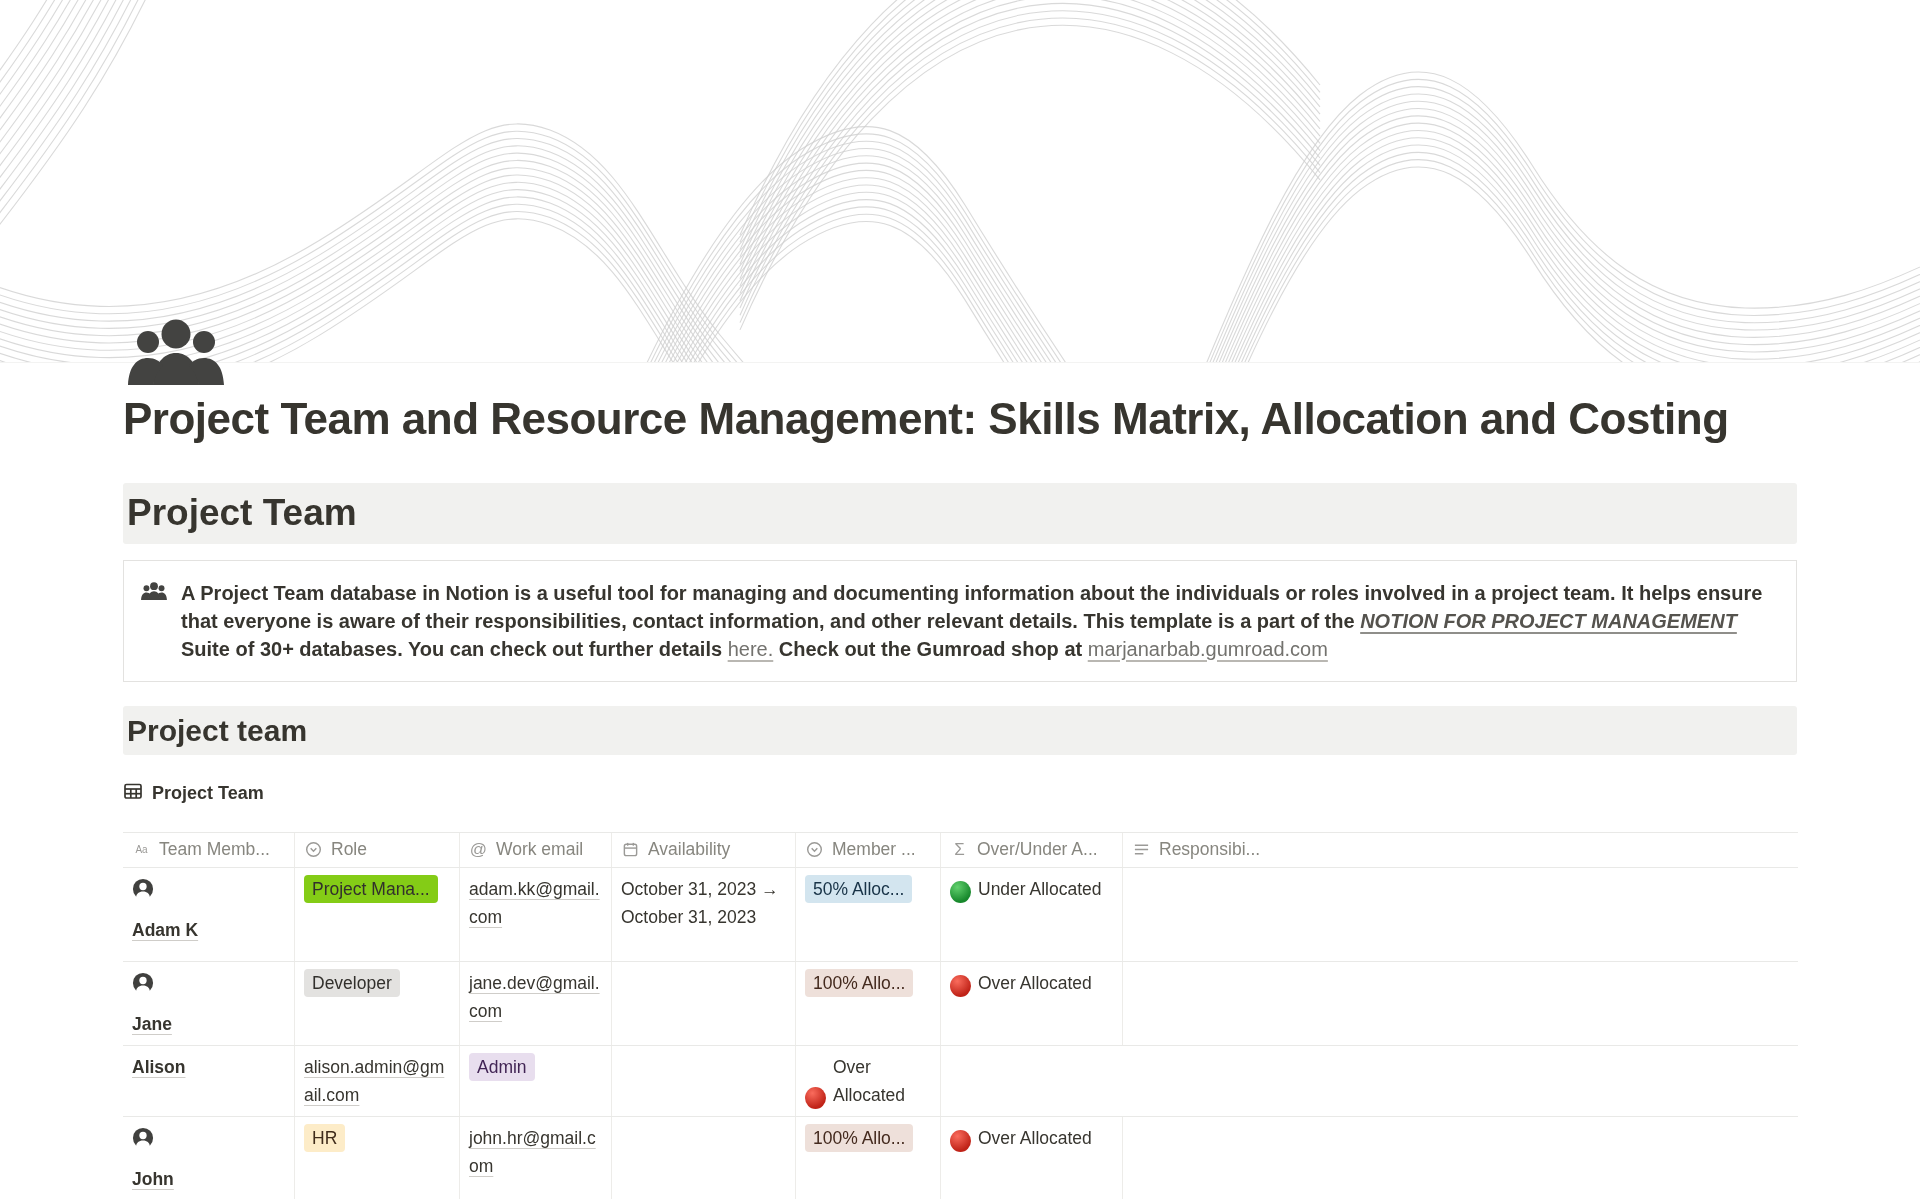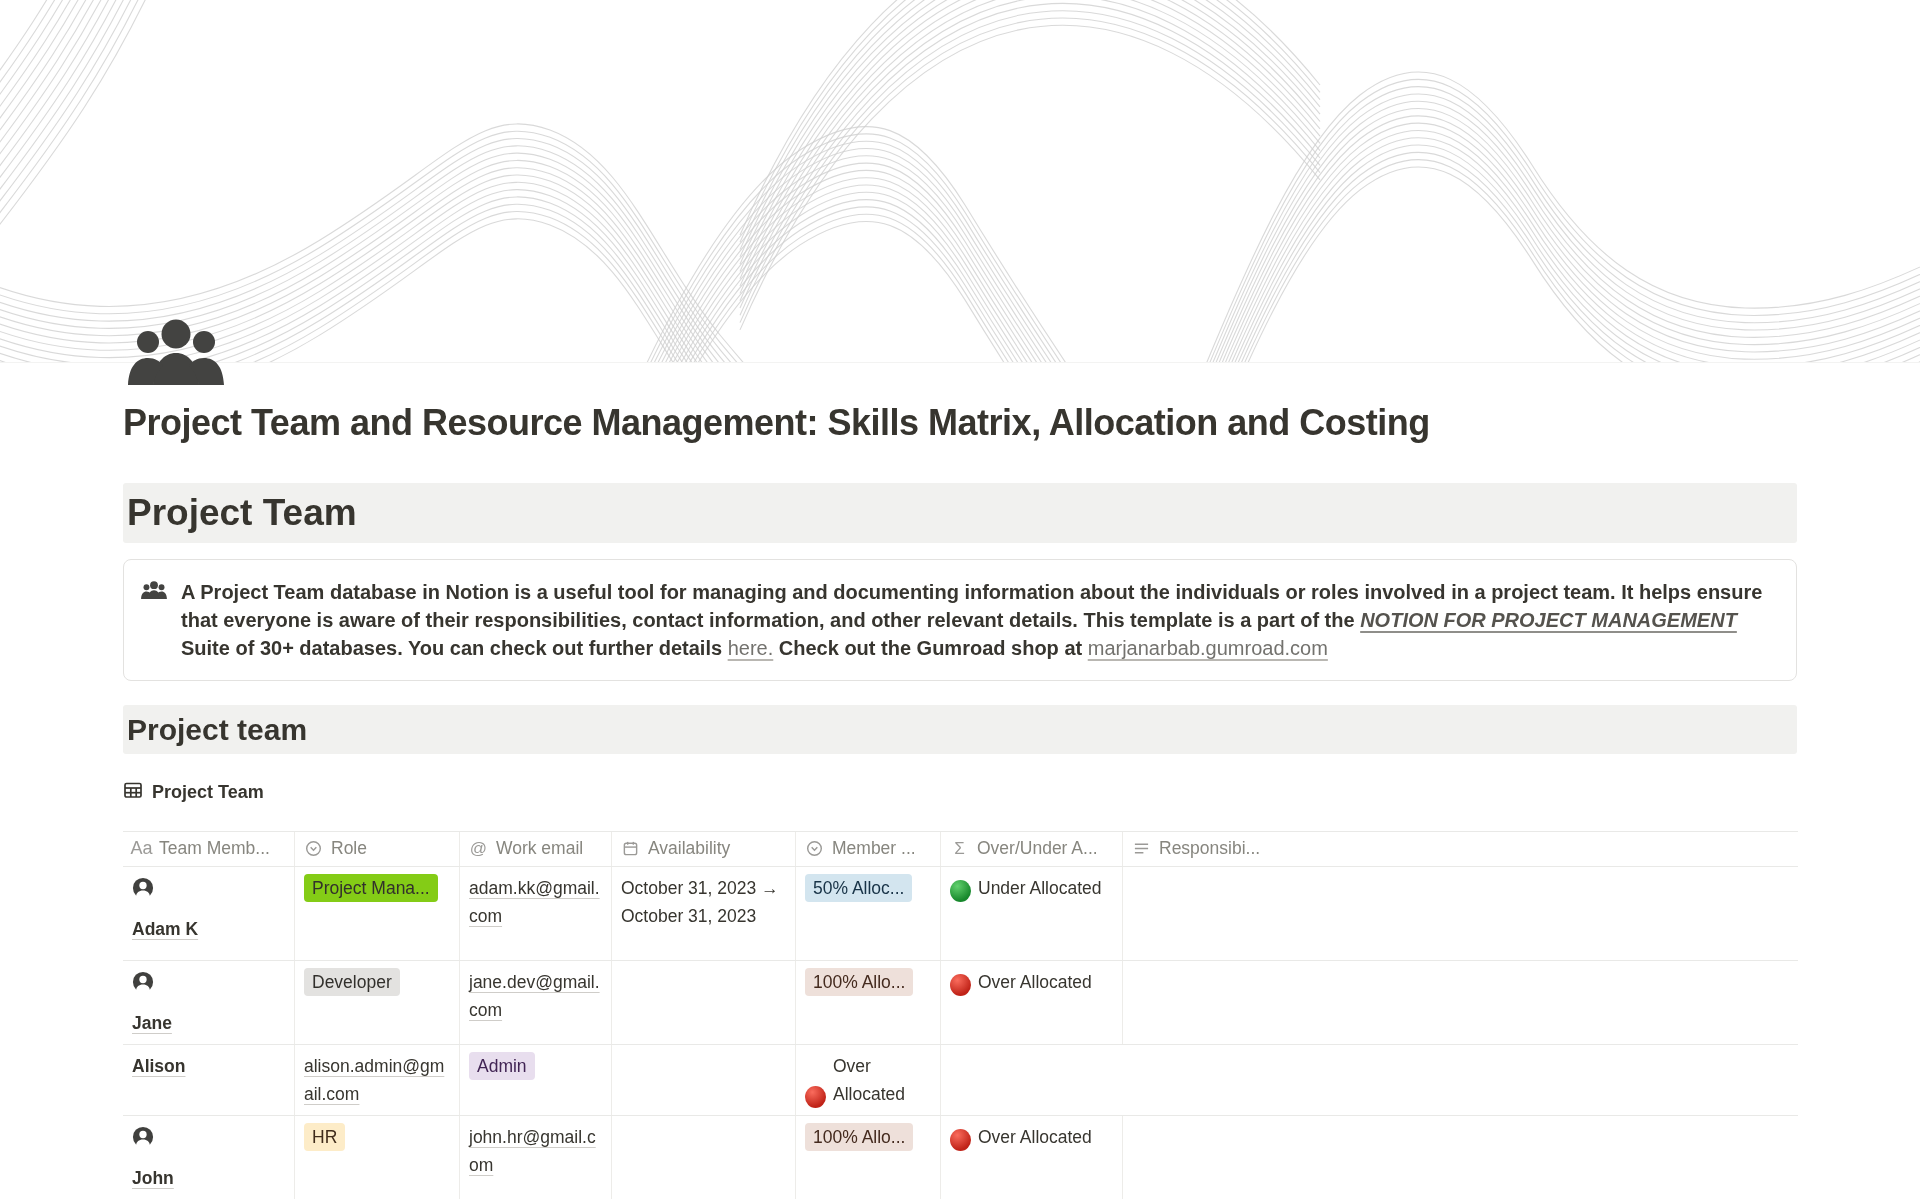--- a/index.html
+++ b/index.html
@@ -6,26 +6,26 @@
   .page{position:relative;width:1920px;height:1199px;overflow:hidden;background:#fff;
         font-family:"Liberation Sans",sans-serif;color:#37352f;}
   
   .cover{position:relative;height:362px;overflow:hidden;background:#fff;border-bottom:1px solid #f3f3f2;}
   .cover svg{display:block}
   .wave{fill:none;stroke:#cfcfcf;stroke-width:1.1;opacity:.8}
   .page-icon{position:absolute;left:124px;top:319px;z-index:3;}
   .page-icon svg{fill:#434341;}
   
   .content{position:relative;padding:0 123px;z-index:2;}
-  .doc-title{margin-top:40px;font-size:36px;line-height:1.1;font-weight:700;letter-spacing:-.5px;}
+  .doc-title{margin-top:32px;font-size:44px;line-height:1.1;font-weight:700;letter-spacing:-.5px;}
   .hblock{background:#f1f1ef;border-radius:3px;}
   .h1block{margin-top:40px;padding:7px 4px;font-size:37px;font-weight:700;line-height:1.25;}
   .h2block{margin-top:24px;padding:5px 4px;font-size:30px;font-weight:700;line-height:1.3;}
   
-  .callout{margin-top:16px;border:1px solid #e3e2e0;border-radius:8px;padding:18px 20px 18px 16px;
+  .callout{margin-top:16px;border:1px solid #e3e2e0;border-radius:0;padding:18px 20px 18px 16px;
            display:flex;gap:13px;align-items:flex-start;background:#fff;}
   .callout-icon{flex:0 0 auto;margin-top:3px;}
   .callout-icon svg{fill:#434341;}
   .callout-text{font-size:20px;font-weight:600;line-height:28px;}
   .co-em{font-style:italic;text-decoration:underline;text-underline-offset:4px;text-decoration-color:#8f8e8a;color:#55534e;}
   .co-link{font-weight:400;color:#73726e;text-decoration:underline;text-underline-offset:4px;text-decoration-color:#b9b7b2;cursor:pointer;}
   
   .db-title{margin-top:26px;display:flex;align-items:center;gap:9px;font-size:18px;font-weight:600;}
   .db-title svg{stroke:#37352f;}
   .tbl{margin-top:26px;width:1675px;font-size:17.5px;}
@@ -174,21 +174,21 @@
           <line x1="7.8" y1="8" x2="7.8" y2="17"></line>
             <line x1="13.2" y1="8" x2="13.2" y2="17"></line>
         </svg>
       </span>
       <span>Project Team</span>
     </div>
 
     <div class="tbl">
       <div class="thr" id="thead">
           <div class="th">
-            <span class="picon" style="font-size:18px;">Aa</span>
+            <span class="picon" style="font-size:10px;">Aa</span>
             <span>Team Memb...</span>
           </div>
           <div class="th">
             <span class="picon">
               <svg width="17" height="17" viewBox="0 0 18 18" stroke-width="1.5">
                 <circle cx="9" cy="9" r="7.2"></circle>
                 <path d="M6 7.6 L9 10.8 L12 7.6"></path>
               </svg>
             </span>
             <span>Role</span>

